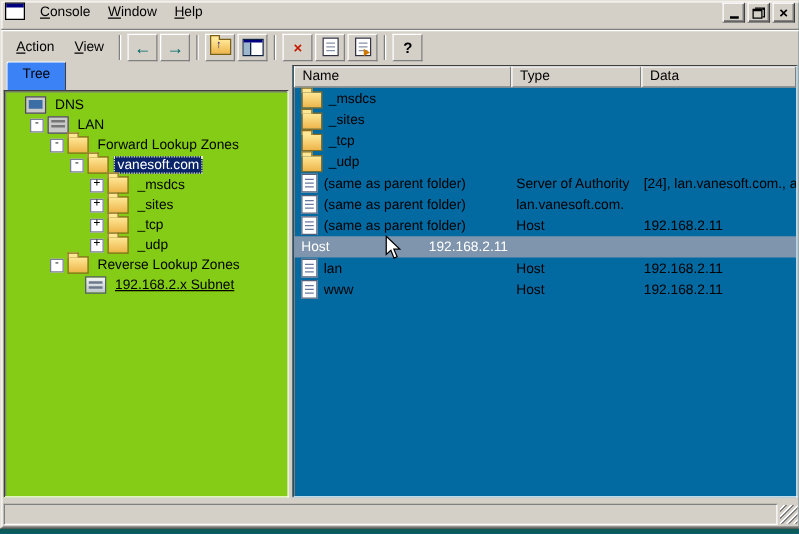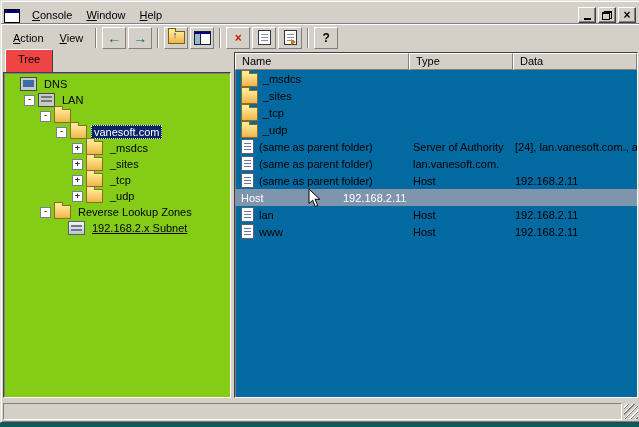--- a/index.html
+++ b/index.html
@@ -3,21 +3,21 @@
 <meta charset="utf-8">
 <style>
   html,body{margin:0;padding:0}
   body{width:639px;height:427px;position:relative;overflow:hidden;background:#0d5c5c;
        font-family:"Liberation Sans",sans-serif;font-size:11px;color:#000}
   .window{position:absolute;left:0;top:0;width:639px;height:421px;background:#d4d0c8;
           border:1px solid;border-color:#e6e2da #404040 #404040 #e6e2da;
           box-shadow:inset 1px 1px 0 #fff,inset -1px -1px 0 #808080;
           display:flex;flex-direction:column}
   
-  .menubar{height:21px;display:flex;align-items:flex-end;padding:1px 3px 0 3px;flex:none}
+  .menubar{height:21px;display:flex;align-items:flex-start;padding:1px 3px 0 3px;flex:none}
   .console-icon{width:14px;height:12px;border:1px solid #000;background:#fff;position:relative;margin-right:5px;flex:none}
   .console-icon::before{content:"";position:absolute;left:0;top:0;right:0;height:3px;background:#000080}
   .menuitem{padding:2px 7px;cursor:default}
   .winbtns{margin-left:auto;display:flex;gap:2px;padding-right:1px}
   .winbtn{width:16px;height:14px;background:#d4d0c8;border:1px solid;border-color:#fff #404040 #404040 #fff;
           box-shadow:inset -1px -1px 0 #808080;display:flex;align-items:center;justify-content:center}
   .g-minimize{width:7px;height:2px;background:#000;margin-top:7px}
   .g-restore{width:10px;height:9px;position:relative}
   .g-restore::before{content:"";position:absolute;right:0;top:0;width:6px;height:5px;border:1px solid #000;border-top-width:2px}
   .g-restore::after{content:"";position:absolute;left:0;bottom:0;width:6px;height:5px;border:1px solid #000;border-top-width:2px;background:#d4d0c8}
@@ -40,21 +40,21 @@
   .s-panes{width:15px;height:12px;border:1px solid #102040;background:#fff;position:relative}
   .s-panes::before{content:"";position:absolute;left:0;top:2px;bottom:0;width:5px;background:#9cb6cc;border-right:1px solid #102040}
   .s-panes::after{content:"";position:absolute;left:0;top:0;right:0;height:2px;background:#000080}
   .s-sheet,.s-sheet-arrow{width:11px;height:13px;background:#fff;border:1px solid #334;position:relative}
   .s-sheet::before,.s-sheet-arrow::before{content:"";position:absolute;left:2px;top:3px;right:2px;height:1px;background:#8892a8;box-shadow:0 3px 0 #8892a8,0 6px 0 #8892a8}
   .s-sheet-arrow::after{content:"";position:absolute;right:-3px;bottom:-1px;border:3px solid transparent;border-left:5px solid #cc7700}
   
   .content{flex:1;min-height:0;display:flex;padding:1px 2px 2px 2px}
   .leftpane{width:228px;flex:none;display:flex;flex-direction:column}
   .tabstrip{height:20px;display:flex;align-items:flex-end;padding-left:2px;flex:none}
-  .tab{height:19px;padding:3px 12px 0 12px;background:#ef4444;border:1px solid #404040;border-bottom:none;
+  .tab{height:19px;padding:3px 12px 0 12px;background:#3b82f6;border:1px solid #404040;border-bottom:none;
        border-top-color:#fff;border-left-color:#fff;border-radius:2px 2px 0 0;cursor:default}
   .treebox{flex:1;min-height:0;background:#84cc16;border:1px solid;border-color:#404040 #fff #fff #404040;
            box-shadow:inset 1px 1px 0 #808080;overflow:hidden;padding:3px 0 0 0}
   .trow{height:16px;display:flex;align-items:center;white-space:nowrap;cursor:default}
   .texp{width:9px;height:9px;flex:none;border:1px solid #7b7b99;background:#fff;font-size:9px;line-height:7px;
         text-align:center;margin-right:3px;font-family:"DejaVu Sans Mono",monospace}
   .texp-sp{width:12px;flex:none}
   .ticon{width:15px;height:12px;flex:none;margin-right:4px;position:relative}
   .ticon.folder{background:linear-gradient(#ffe796,#edb54a);border:1px solid #8a6d1f}
   .ticon.folder::before{content:"";position:absolute;left:-1px;top:-4px;width:7px;height:3px;background:#ffe796;border:1px solid #8a6d1f;border-bottom:none}
@@ -167,20 +167,21 @@
             <span class="tlabel">DNS</span>
           </div>
           <div class="trow" style="padding-left: 20px;">
             <span class="texp">-</span>
             <span class="ticon server"></span>
             <span class="tlabel">LAN</span>
           </div>
           <div class="trow" style="padding-left: 36px;">
             <span class="texp">-</span>
             <span class="ticon folder"></span>
+            <span class="tlabel">Forward Lookup Zones</span>
           </div>
           <div class="trow selected" style="padding-left: 52px;">
             <span class="texp">-</span>
             <span class="ticon folder"></span>
             <span class="tlabel">vanesoft.com</span>
           </div>
           <div class="trow" style="padding-left: 68px;">
             <span class="texp">+</span>
             <span class="ticon folder"></span>
             <span class="tlabel">_msdcs</span>

